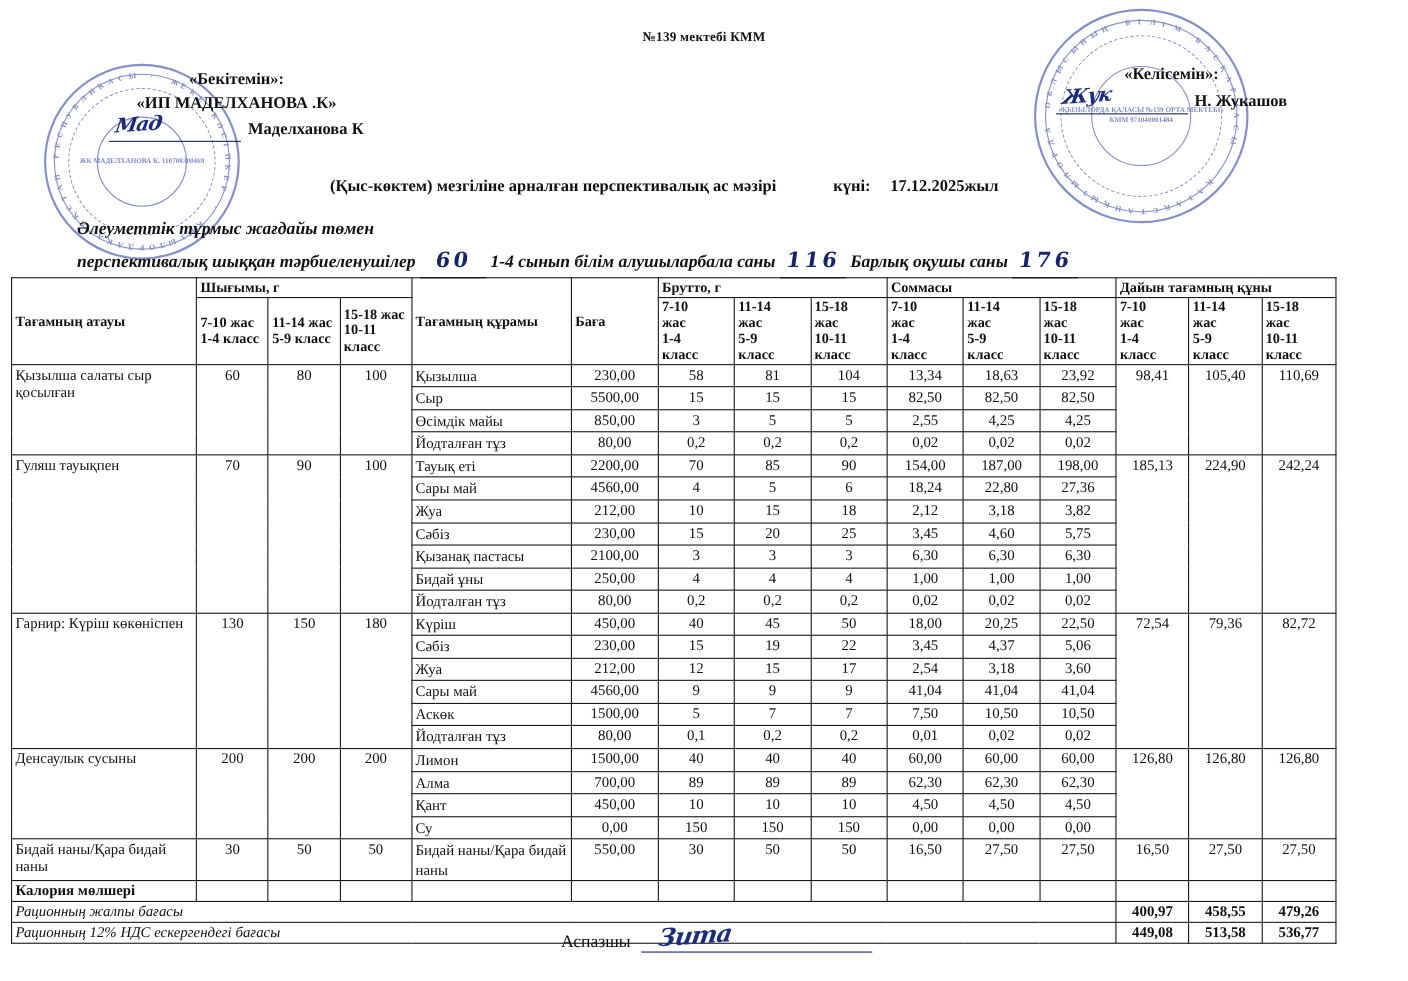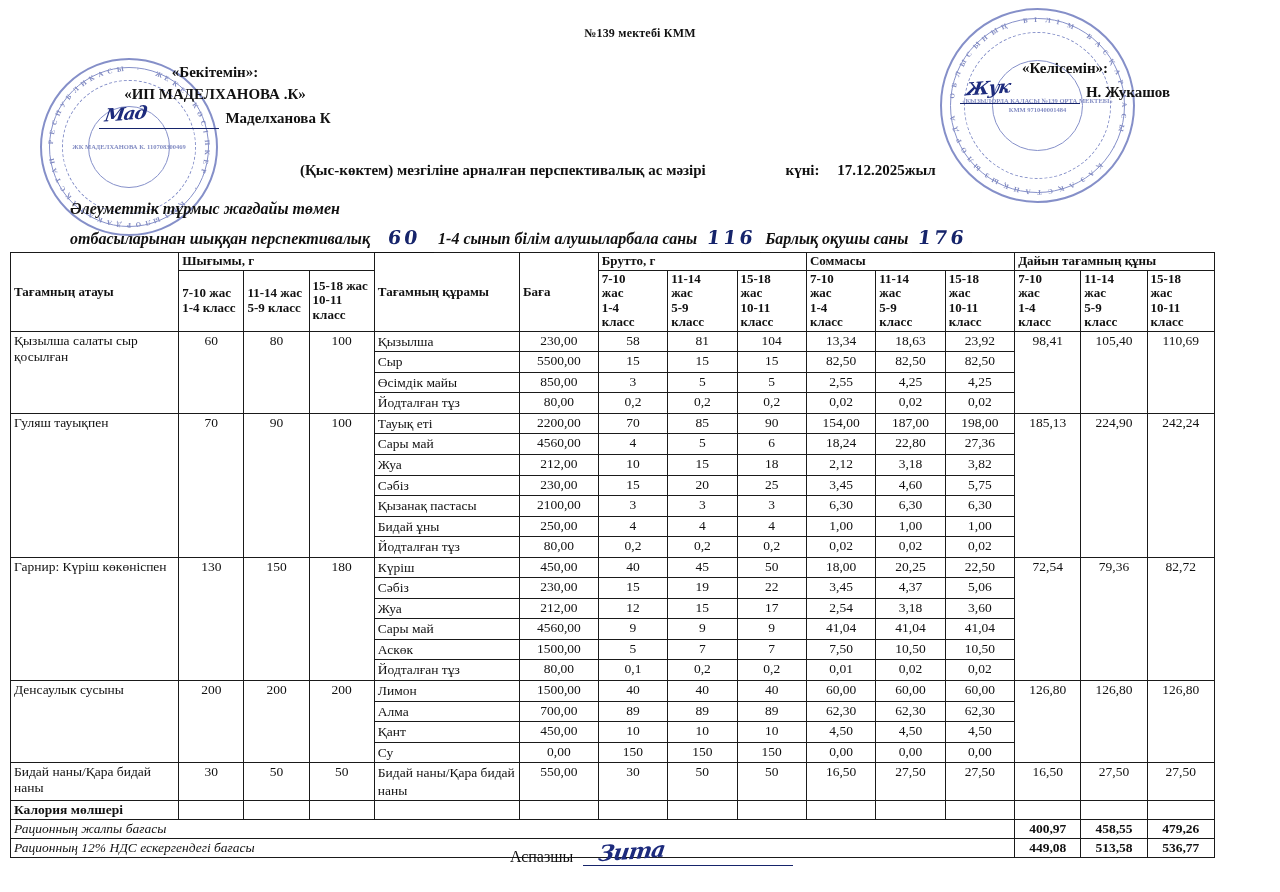--- a/index.html
+++ b/index.html
@@ -117,21 +117,21 @@
 
   
   #subtitle-line {
     position: absolute;
     top: 162px;
     left: 300px;
     font-size: 15px;
     font-weight: bold;
     z-index: 3;
   }
-  #subtitle-line .date-label { margin-left: 76px; }
+  #subtitle-line .date-label { margin-left: 48px; }
   #subtitle-line .date-value { margin-left: 14px; }
 
   #social-line {
     position: absolute;
     top: 196px;
     left: 70px;
     font-size: 16px;
     font-weight: bold;
     font-style: italic;
     line-height: 1.6;
@@ -351,21 +351,21 @@
 
 <div id="subtitle-line">
   <span>(Қыс-көктем) мезгіліне арналған перспективалық  ас мәзірі</span>
   <span class="date-label">күні:</span>
   <span class="date-value">17.12.2025жыл</span>
 </div>
 
 <div id="social-line">
   <div>Әлеуметтік  тұрмыс  жағдайы  төмен</div>
   <div>
-    <span>отбасыларынан  шыққан перспективалық</span>
+    <span>перспективалық  шыққан тәрбиеленушілер</span>
     <span class="fill"><span class="hw">60</span></span>
     <span>1-4 сынып білім алушыларбала саны</span>
     <span class="fill"><span class="hw">116</span></span>
     <span>Барлық оқушы саны</span>
     <span class="fill"><span class="hw">176</span></span>
   </div>
 </div>
 
 <table id="menu-table">
   <colgroup>

